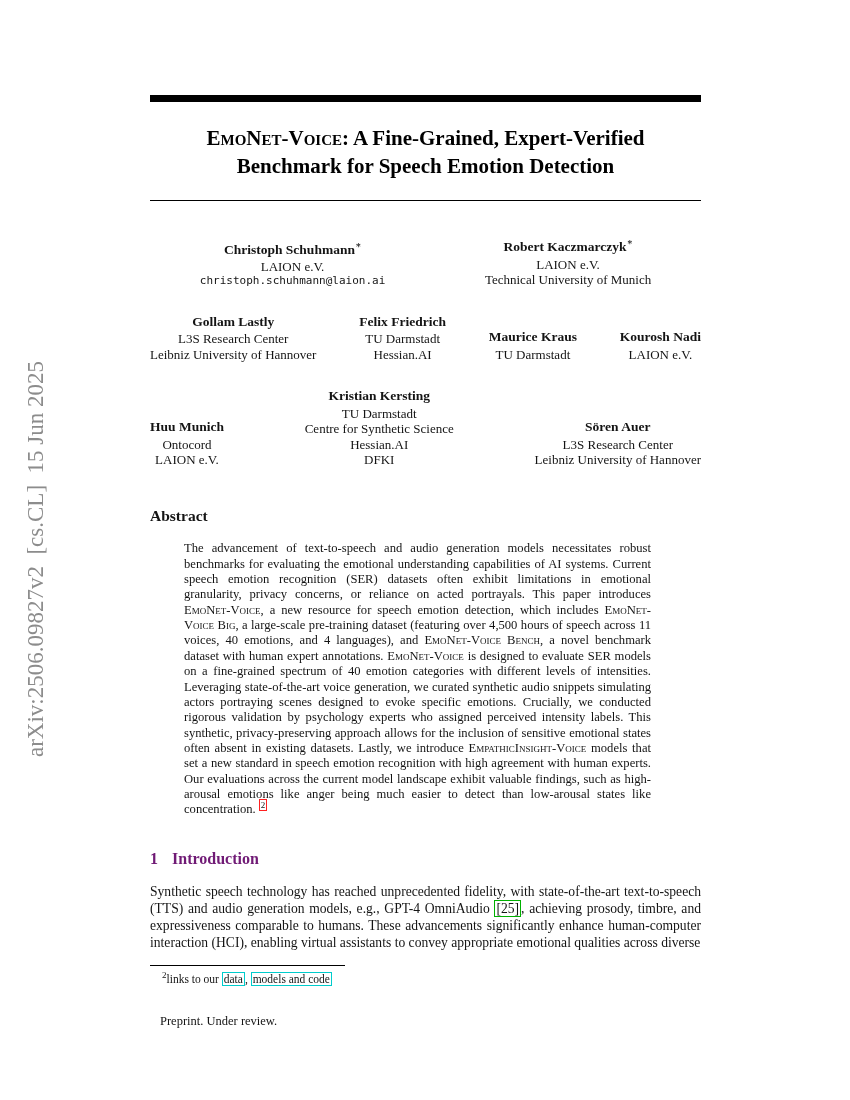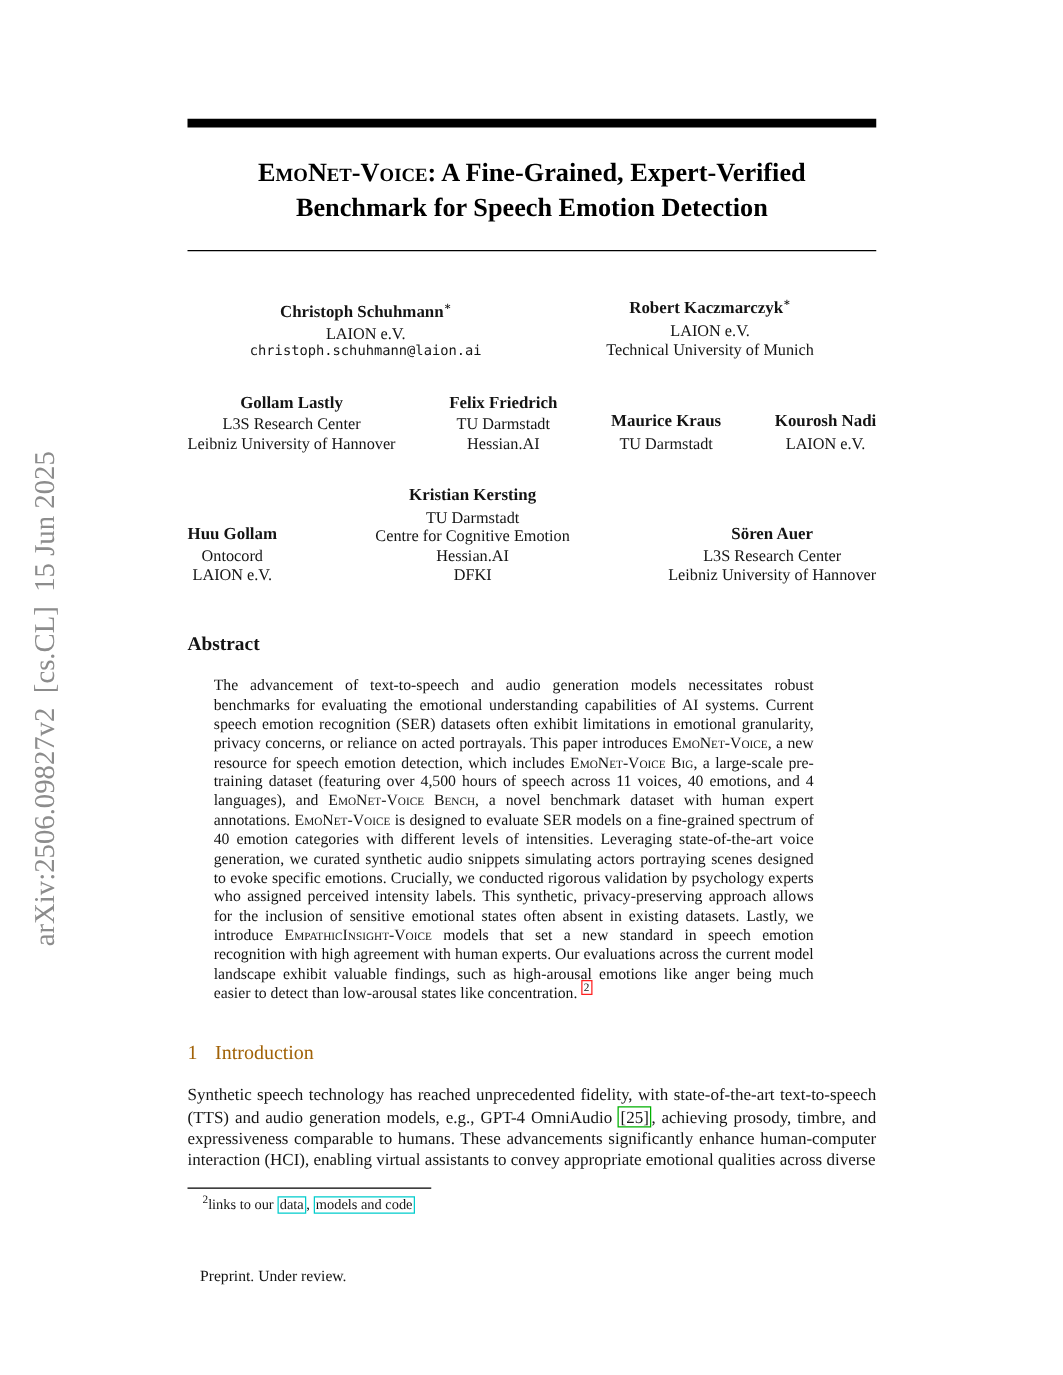--- a/index.html
+++ b/index.html
@@ -26,30 +26,30 @@
   .row2 { justify-content: space-between; margin-top: 26px; }
   .row3 { justify-content: space-between; margin-top: 26px; }
 
   .author { text-align: center; font-size: 13px; line-height: 1.18; }
   .author-name { font-weight: bold; font-size: 13.5px; margin-bottom: 2px; }
   .author-name sup { font-size: 9px; }
   .author-wide { max-width: 215px; }
   .mono { font-family: "DejaVu Sans Mono", "Liberation Mono", monospace; font-size: 11px; }
 
   .abstract-heading { margin-top: 40px; text-align: left; font-weight: bold; font-size: 15.5px; }
-  .abstract-body { margin: 16px 50px 0 21px; text-align: justify; font-size: 12.6px; line-height: 1.22; }
+  .abstract-body { margin: 16px 50px 0 34px; text-align: justify; font-size: 12.6px; line-height: 1.22; }
 
   .link-box { border: 1px solid; padding: 0 1px; }
   .red-box { border-color: var(--red, #ff2020); }
   .green-box { border-color: var(--green, #00b000); }
   .cyan-box { border-color: var(--cyan, #00cccc); }
 
   sup.fn { font-size: 9px; line-height: 0; }
 
-  .section-heading { margin-top: 32px; font-size: 16px; font-weight: normal; color: #a16207; }
+  .section-heading { margin-top: 32px; font-size: 16px; font-weight: bold; color: #701a75; }
   .section-number { margin-right: 14px; }
 
   .body-para { margin-top: 15px; text-align: justify; font-size: 13.6px; line-height: 1.26; }
 
   .footnote-rule { margin-top: 11px; width: 195px; border-top: 1px solid #000; height: 0; }
   .footnotes { margin-top: 5px; font-size: 11.5px; line-height: 1.45; }
   .footnote-line { text-indent: 12px; }
 
   .preprint { position: absolute; left: 160px; top: 1014px; font-size: 12.5px; }
 
@@ -112,28 +112,28 @@
         <div class="author-line">TU Darmstadt</div>
       </div>
       <div class="author">
         <div class="author-name">Kourosh Nadi</div>
         <div class="author-line">LAION e.V.</div>
       </div>
     </div>
 
     <div class="authors-row row3">
       <div class="author">
-        <div class="author-name">Huu Gollam</div>
+        <div class="author-name">Huu Munich</div>
         <div class="author-line">Ontocord</div>
         <div class="author-line">LAION e.V.</div>
       </div>
       <div class="author">
         <div class="author-name">Kristian Kersting</div>
         <div class="author-line">TU Darmstadt</div>
-        <div class="author-line">Centre for Cognitive Emotion</div>
+        <div class="author-line">Centre for Synthetic Science</div>
         <div class="author-line">Hessian.AI</div>
         <div class="author-line">DFKI</div>
       </div>
       <div class="author author-wide">
         <div class="author-name">Sören Auer</div>
         <div class="author-line">L3S Research Center</div>
         <div class="author-line">Leibniz University of Hannover</div>
       </div>
     </div>
 

